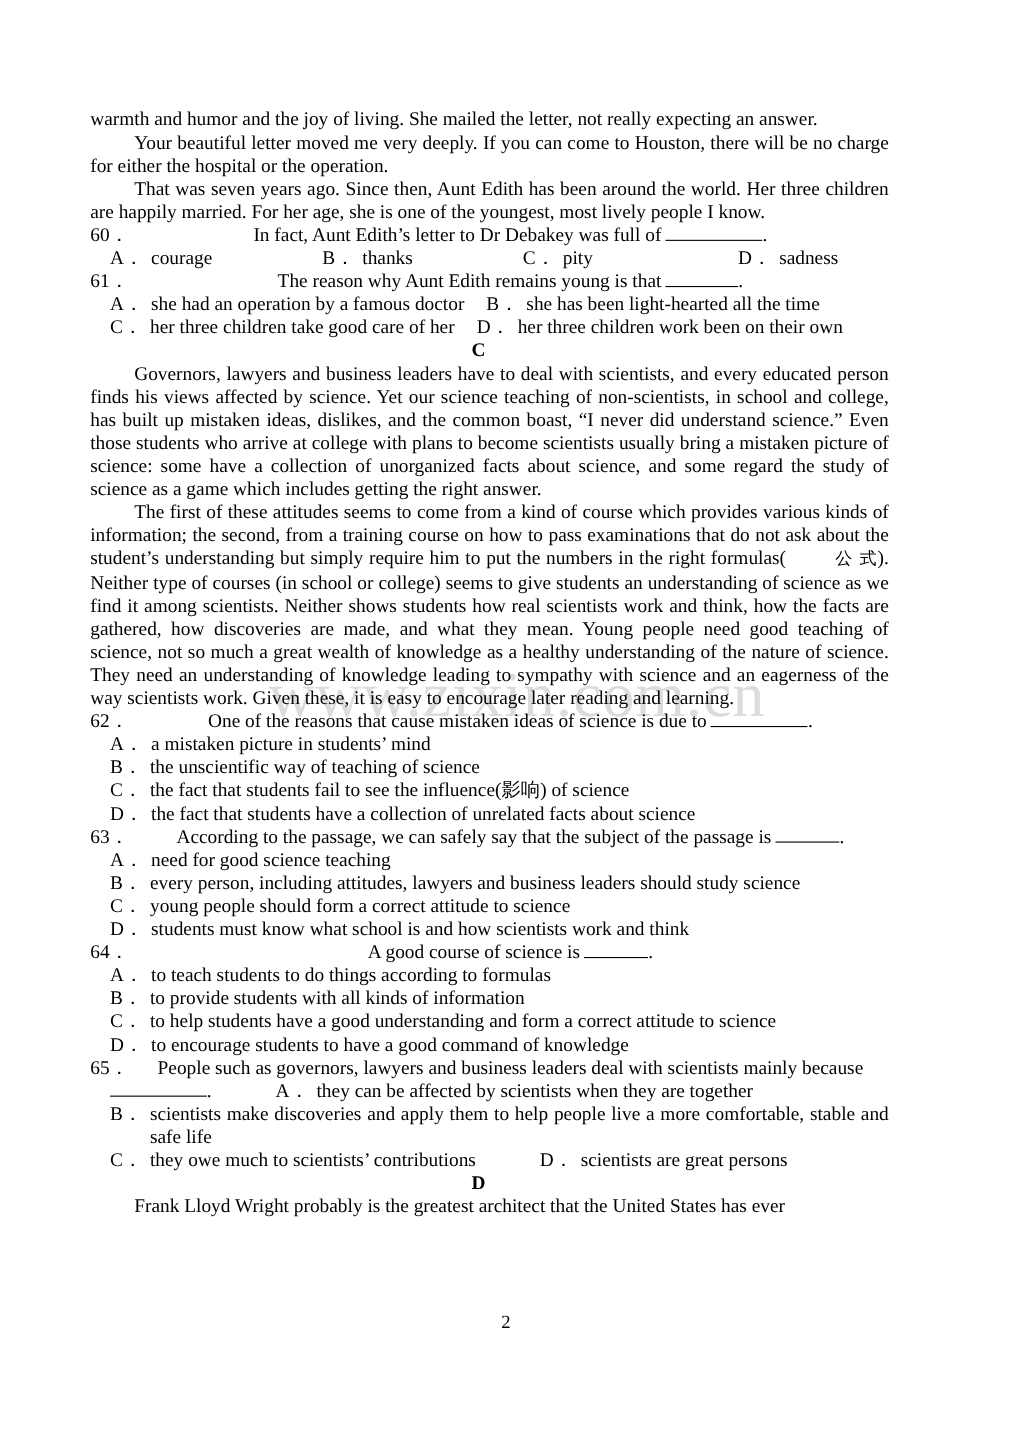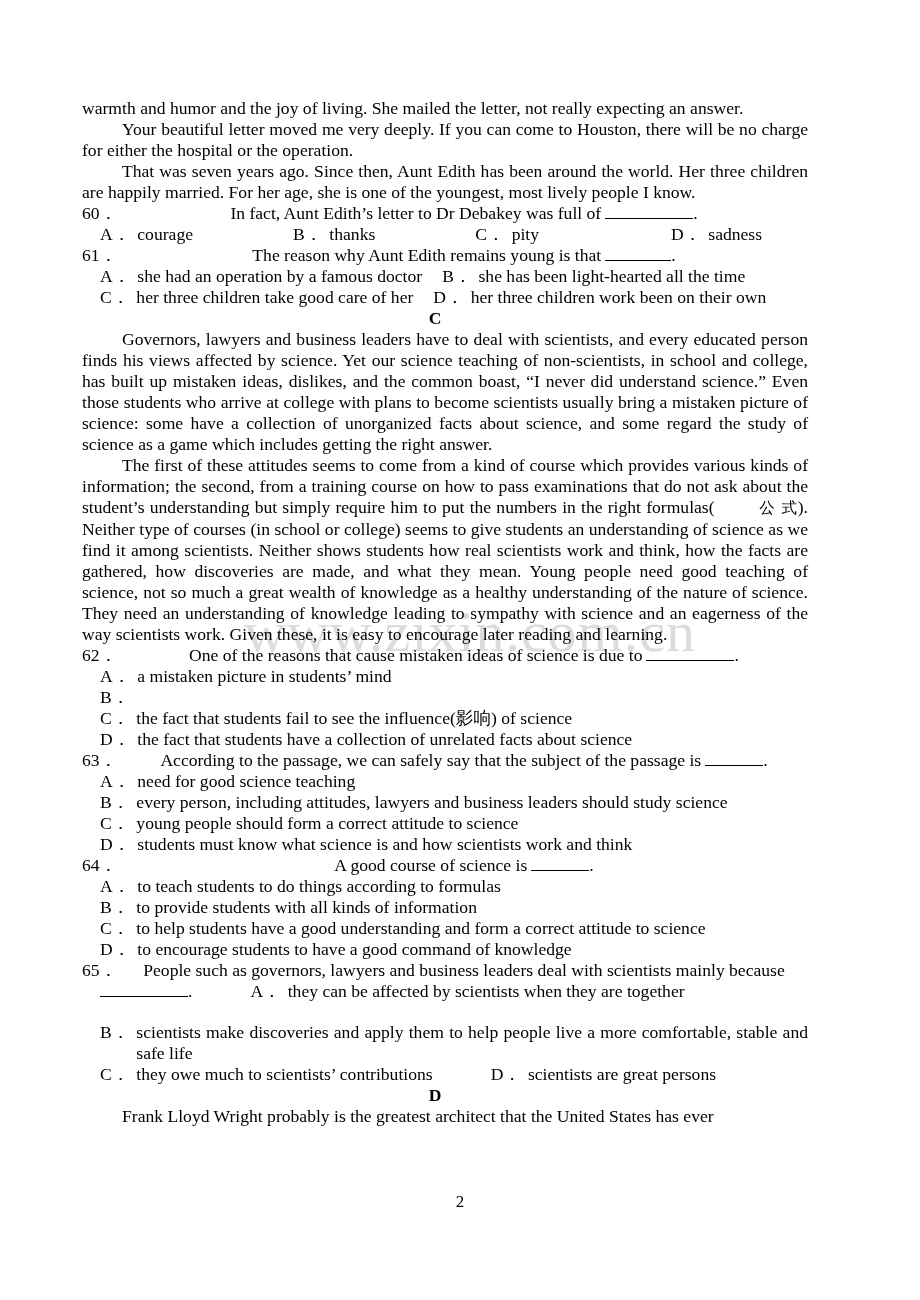--- a/index.html
+++ b/index.html
@@ -99,21 +99,20 @@
   }
   .opt-col {
     display: flex;
     align-items: baseline;
     padding-left: 18px;
   }
   .opt-col .opt-txt {
     white-space: normal;
     text-align: justify;
     text-justify: inter-word;
-    margin-top: 20px;
   }
   .blank {
     display: inline-block;
     border-bottom: 1.4px solid #000;
     vertical-align: baseline;
   }
   .blank-lg { width: 88px; }
   .blank-md { width: 66px; }
   .blank-sm { width: 58px; }
   .sp-4   { display: inline-block; width: 4px; }
@@ -212,20 +211,21 @@
     </div>
     <div class="opt-row">
       <span class="opt">
           <span class="opt-ltr">A．</span>
           <span class="opt-txt">a mistaken picture in students’ mind</span>
         </span>
     </div>
     <div class="opt-row">
       <span class="opt">
           <span class="opt-ltr">B．</span>
+          <span class="opt-txt">the unscientific way of teaching of science</span>
         </span>
     </div>
     <div class="opt-row">
       <span class="opt">
           <span class="opt-ltr">C．</span>
           <span class="opt-txt">the fact that students fail to see the influence(影响) of science</span>
         </span>
     </div>
     <div class="opt-row">
       <span class="opt">
@@ -252,21 +252,21 @@
     </div>
     <div class="opt-row">
       <span class="opt">
           <span class="opt-ltr">C．</span>
           <span class="opt-txt">young people should form a correct attitude to science</span>
         </span>
     </div>
     <div class="opt-row">
       <span class="opt">
           <span class="opt-ltr">D．</span>
-          <span class="opt-txt">students must know what science is and how scientists work and think</span>
+          <span class="opt-txt">students must know what school is and how scientists work and think</span>
         </span>
     </div>
 
     <div class="q">
       <span class="q-num">64．</span>
       <span class="q-body"><span>A good course of science is</span><span class="sp-4"></span><span class="blank blank-sm"></span><span>.</span></span>
     </div>
     <div class="opt-row">
       <span class="opt">
           <span class="opt-ltr">A．</span>

